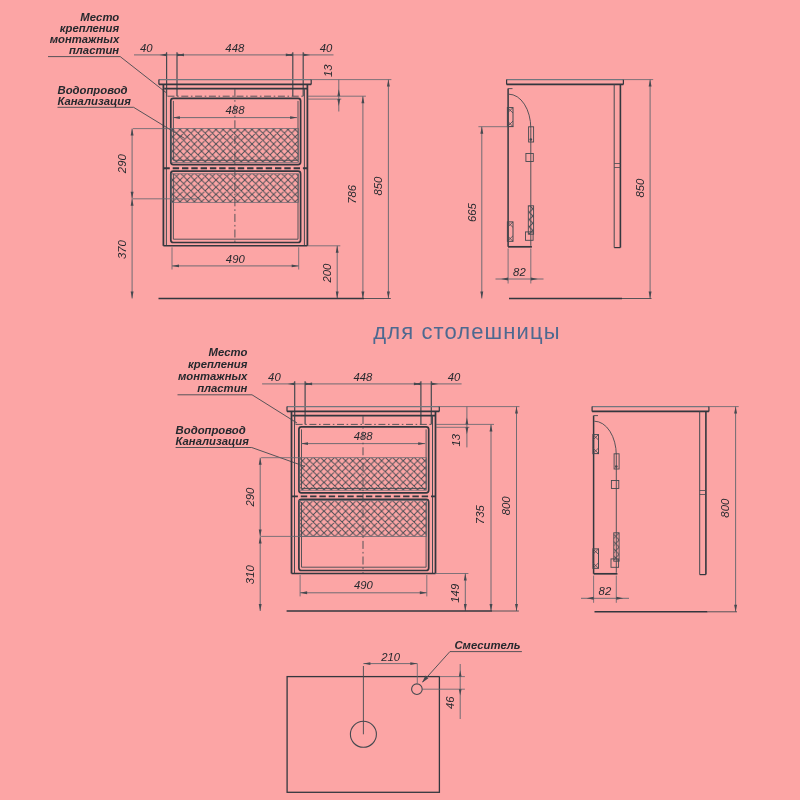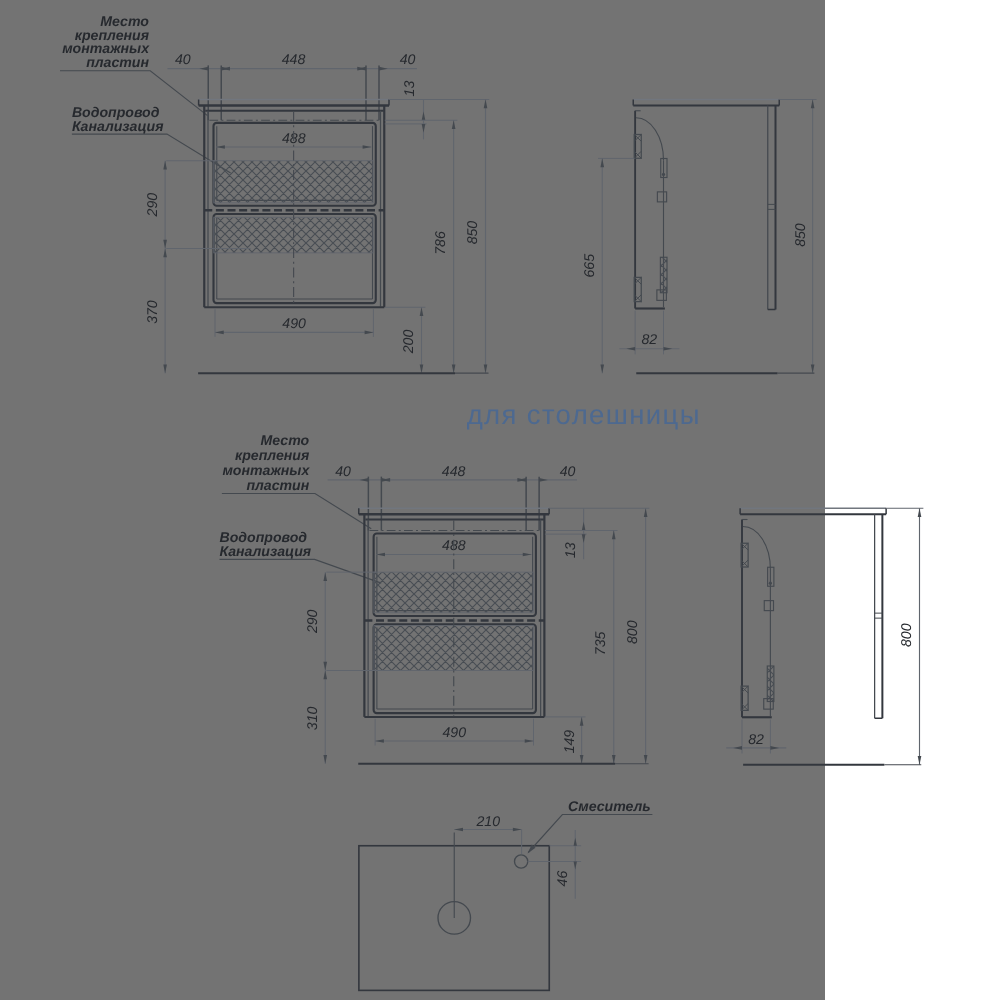--- a/index.html
+++ b/index.html
@@ -1,16 +1,16 @@
 <!DOCTYPE html>
 <html><head>
 <meta charset="utf-8">
 <style>
 html,body{margin:0;padding:0;background:#ffffff;}
-#page{width:660px;height:800px;position:relative;background:#737373;}
+#page{width:800px;height:800px;position:relative;background:#fca5a5;}
 text{font-family:"Liberation Sans",sans-serif;}
 </style>
 </head>
 <body>
 <div id="page">
 <svg width="800" height="800" viewBox="0 0 800 800">
 <defs>
 <pattern id="xh" width="7.2" height="7.2" patternUnits="userSpaceOnUse">
 <path d="M0,7.2 L7.2,0 M-1,1 L1,-1 M6.2,8.2 L8.2,6.2 M0,0 L7.2,7.2 M-1,6.2 L1,8.2 M6.2,-1 L8.2,1" stroke="#484d53" stroke-width="0.95" fill="none"></path>
 </pattern>

